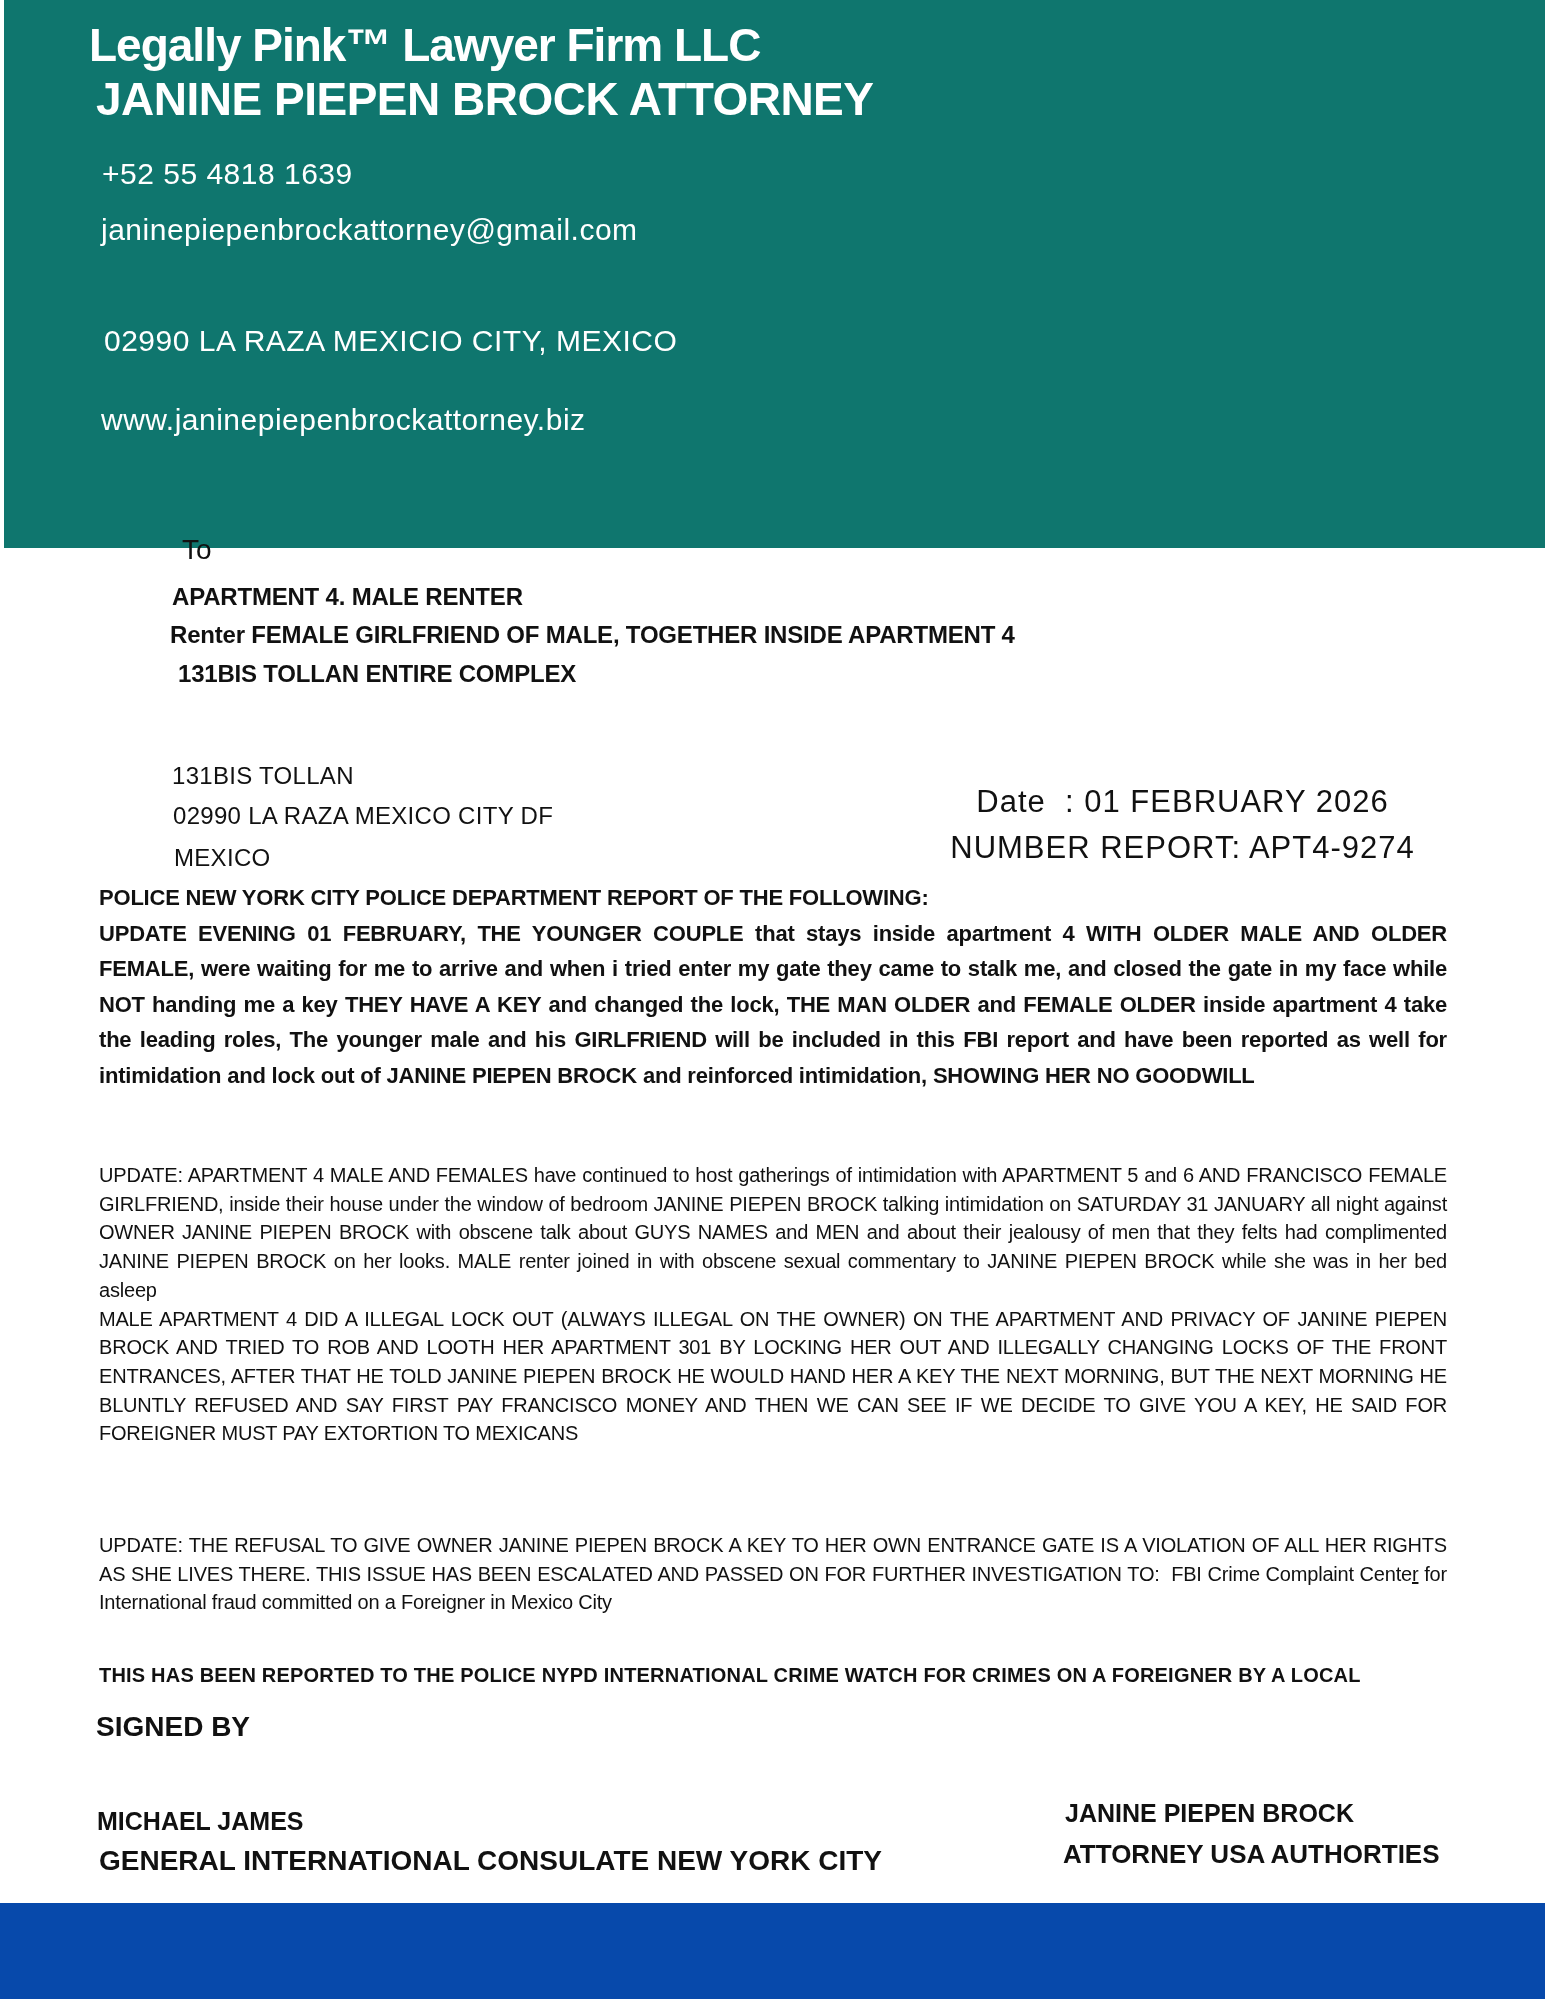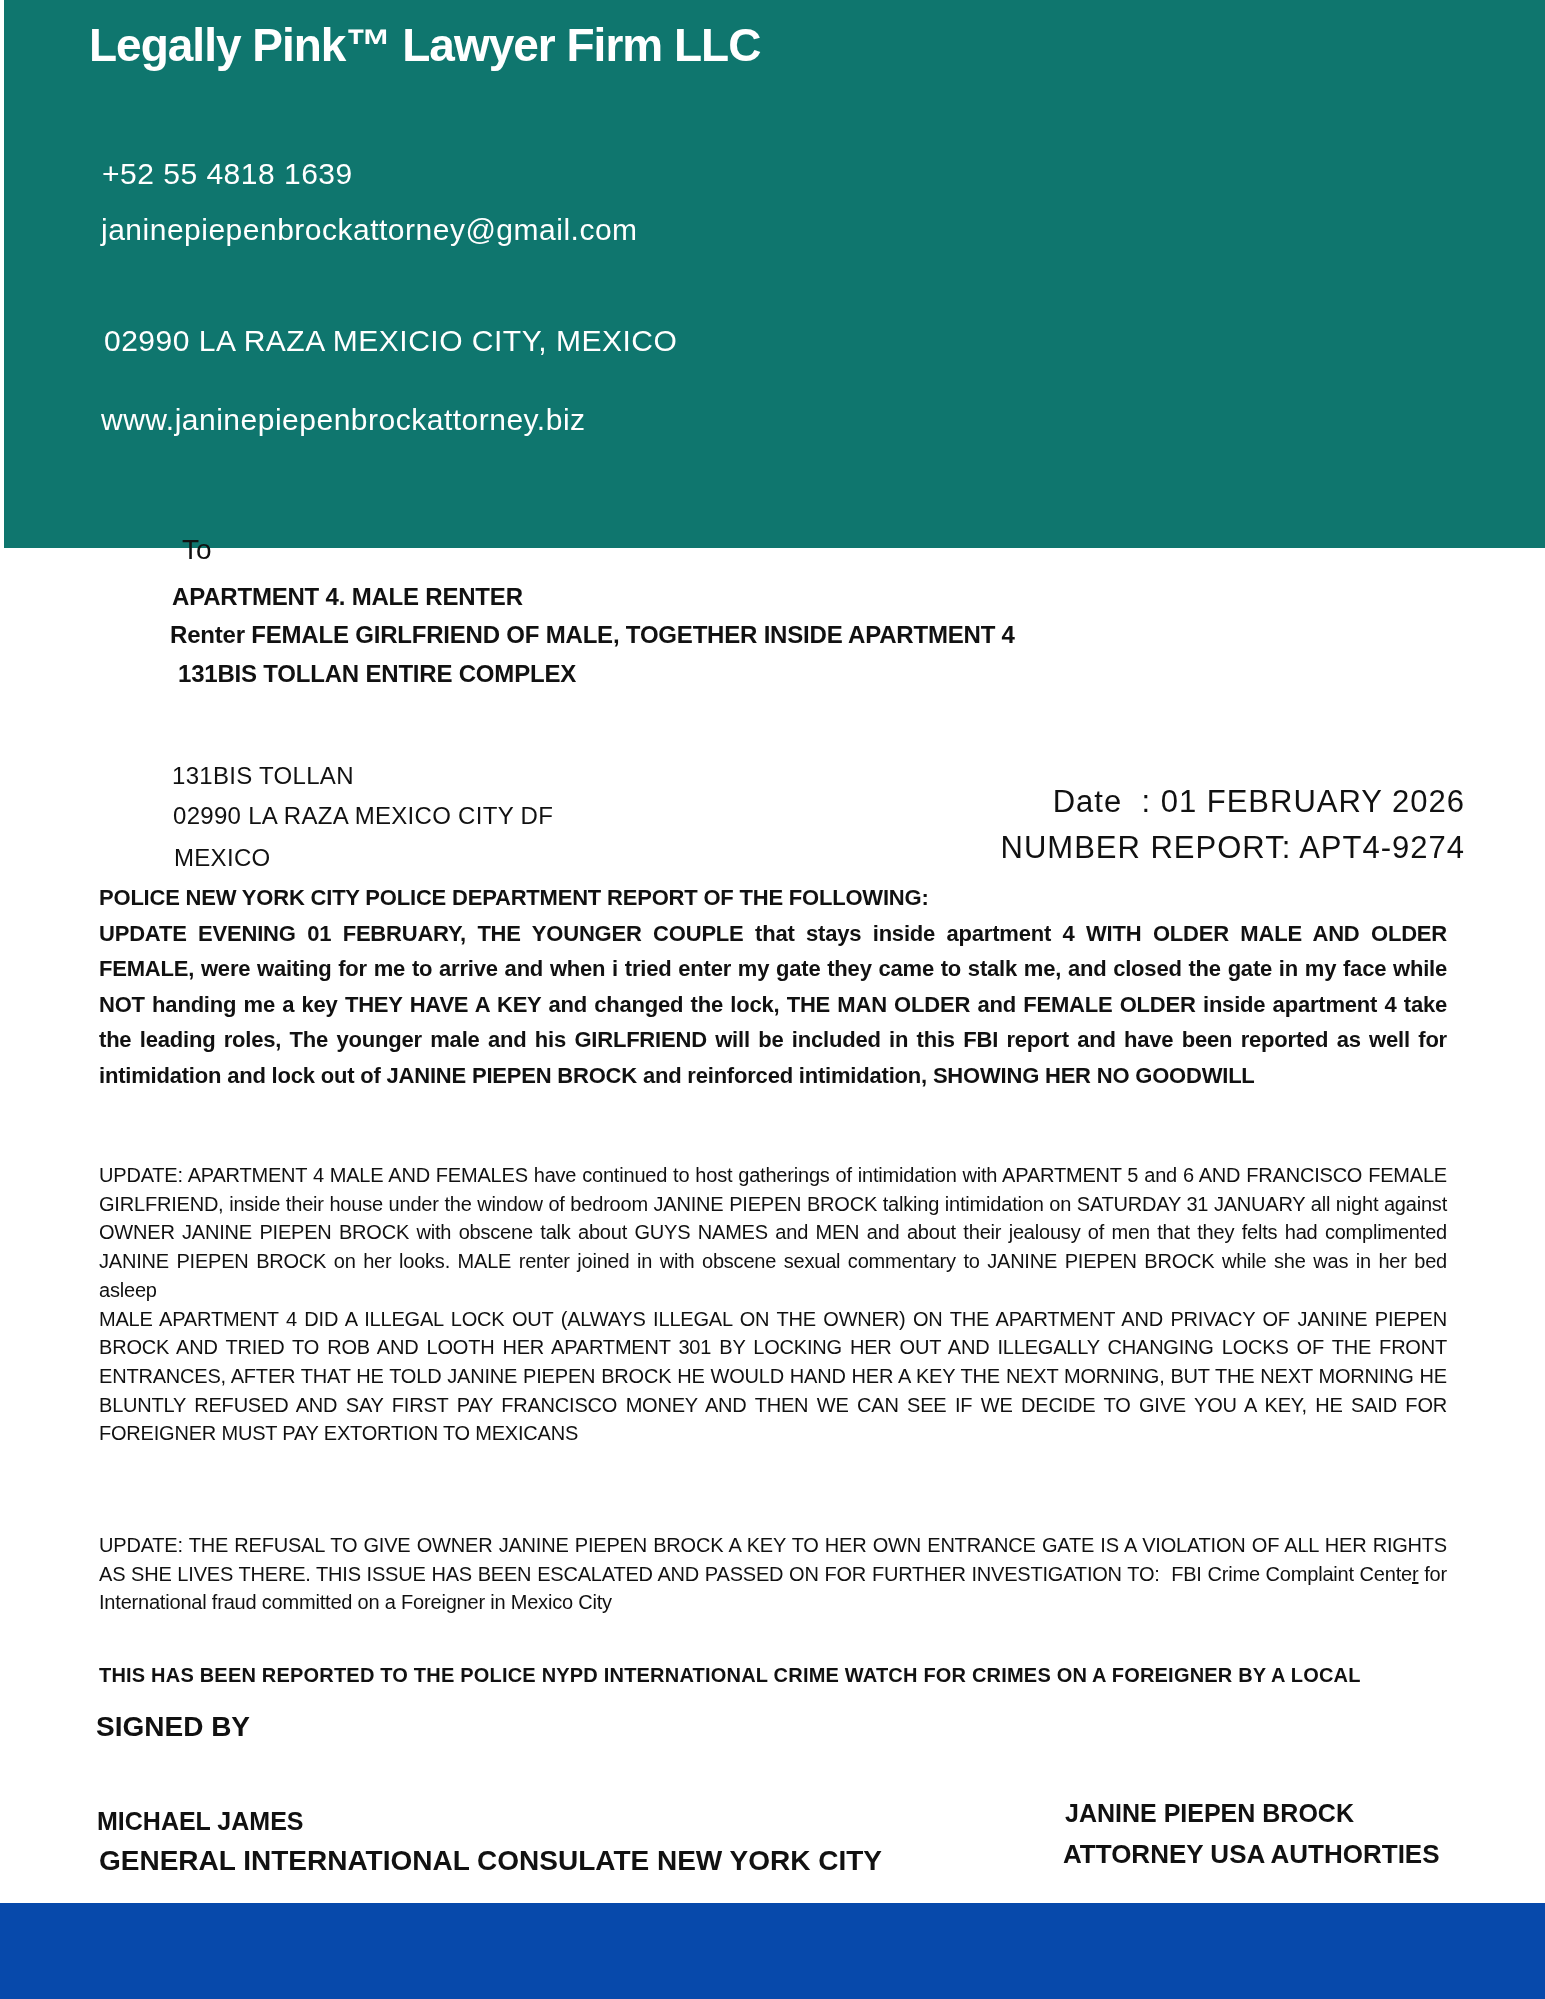--- a/index.html
+++ b/index.html
@@ -35,21 +35,21 @@
   .rec1 { left: 172px; top: 583px; }
   .rec2 { left: 170px; top: 621px; }
   .rec3 { left: 178px; top: 660px; }
   .rec4 { left: 166px; top: 712px; }
   .rec-addr { font-size: 24px; letter-spacing: 0.3px; }
   .ra1 { left: 172px; top: 762px; }
   .ra2 { left: 173px; top: 802px; }
   .ra3 { left: 174px; top: 844px; }
 
   
-  .meta-line { left: 900px; width: 565px; text-align: right; font-size: 31px; letter-spacing: 1px; white-space: pre-wrap; }
+  .meta-line { left: 900px; width: 565px; text-align: center; font-size: 31px; letter-spacing: 1px; white-space: pre-wrap; }
   .meta-date   { top: 784px; }
   .meta-number { top: 830px; }
 
   
   .para { left: 99px; width: 1348px; text-align: justify; }
   .para p { margin: 0; }
   .para-bold {
     top: 880px;
     font-size: 22px; font-weight: bold;
     line-height: 35.5px; letter-spacing: -0.2px;
@@ -81,20 +81,21 @@
     background: #0749ab;
   }
 </style>
 </head>
 <body>
 
 <div id="page">
 
   <header class="banner-top">
     <h1 class="abs firm-name">Legally Pink™ Lawyer Firm LLC</h1>
+    <h2 class="abs attorney-line">JANINE PIEPEN BROCK ATTORNEY</h2>
     <div class="abs contact c-phone">+52 55 4818 1639</div>
     <div class="abs contact c-email">janinepiepenbrockattorney@gmail.com</div>
     <div class="abs contact c-addr2">02990 LA RAZA MEXICIO CITY, MEXICO</div>
     <div class="abs contact c-web">www.janinepiepenbrockattorney.biz</div>
   </header>
 
   <div class="abs to-label">To</div>
   <div class="abs rec-bold rec1">APARTMENT 4. MALE RENTER</div>
   <div class="abs rec-bold rec2">Renter FEMALE GIRLFRIEND OF MALE, TOGETHER INSIDE APARTMENT 4</div>
   <div class="abs rec-bold rec3">131BIS TOLLAN ENTIRE COMPLEX</div>

